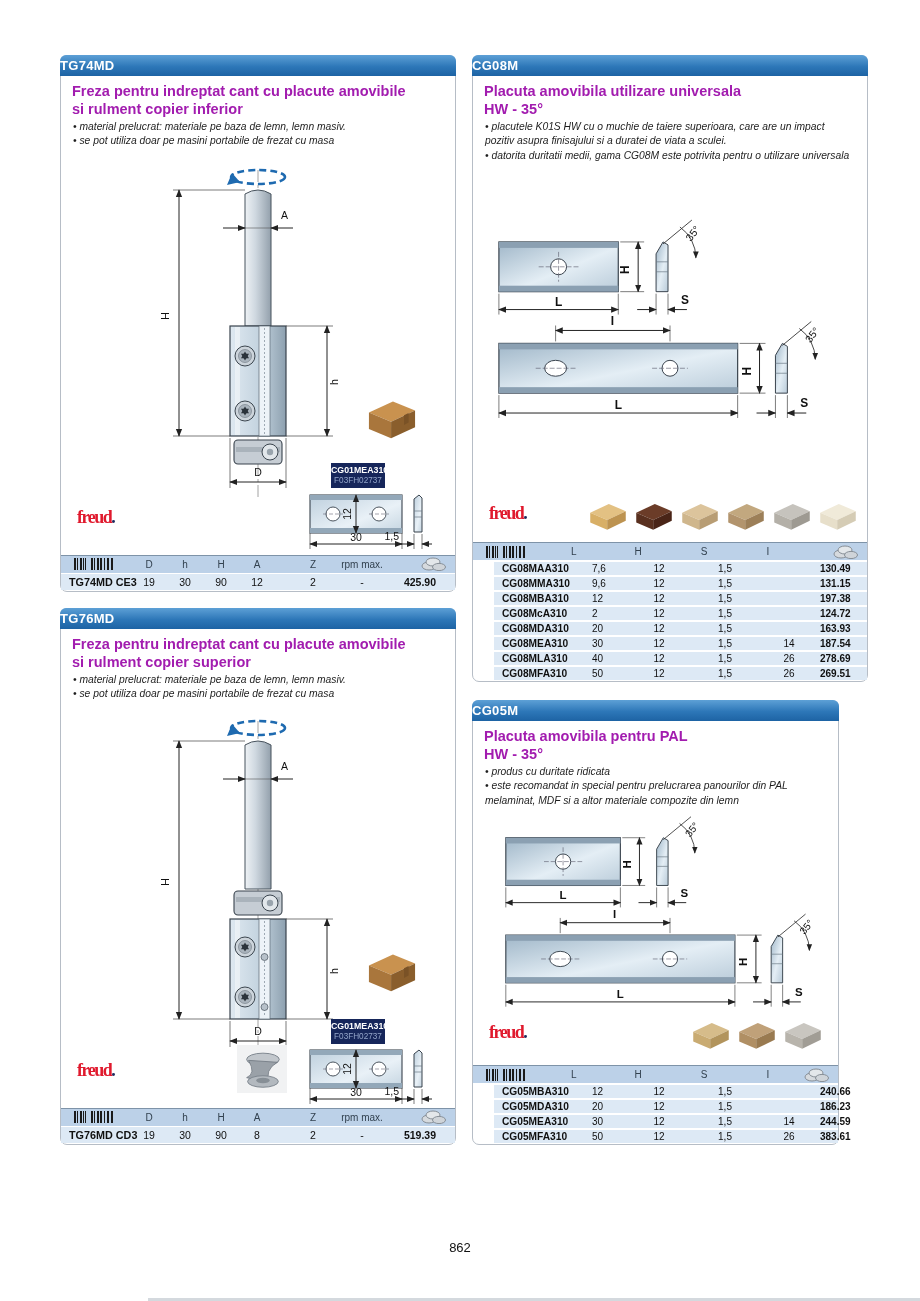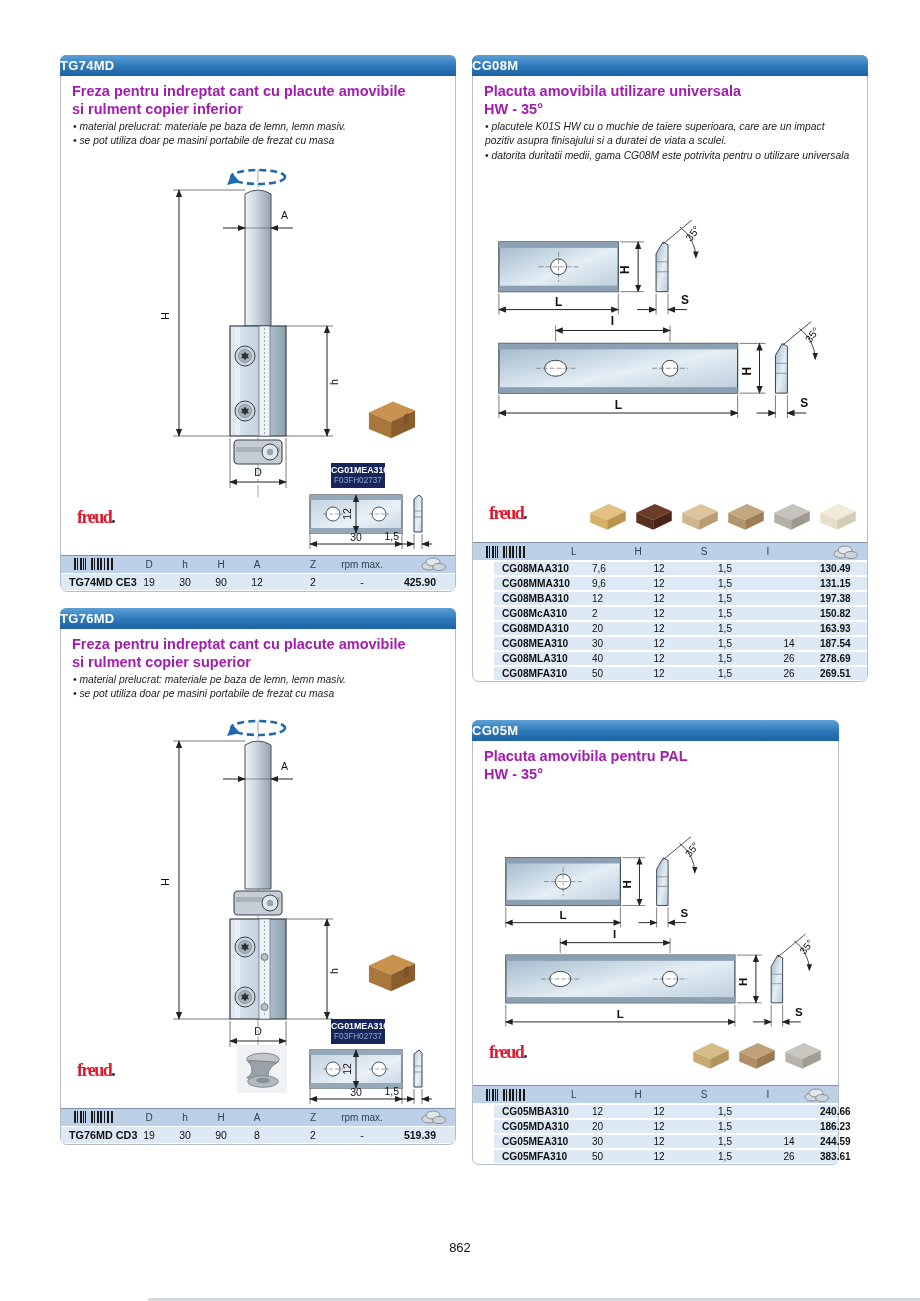--- a/index.html
+++ b/index.html
@@ -594,21 +594,21 @@
           <span class="c"></span>
           <span class="c price">197.38</span>
         </div>
 
         <div class="row trow">
           <span class="c code">CG08McA310</span>
           <span class="c lcol">2</span>
           <span class="c">12</span>
           <span class="c">1,5</span>
           <span class="c"></span>
-          <span class="c price">150.82</span>
+          <span class="c price">124.72</span>
         </div>
 
         <div class="row trow">
           <span class="c code">CG08MDA310</span>
           <span class="c lcol">20</span>
           <span class="c">12</span>
           <span class="c">1,5</span>
           <span class="c"></span>
           <span class="c price">163.93</span>
         </div>
@@ -636,28 +636,32 @@
           <span class="c lcol">50</span>
           <span class="c">12</span>
           <span class="c">1,5</span>
           <span class="c">26</span>
           <span class="c price">269.51</span>
         </div>
       </div>
   </div>
 </section>
 
-<section class="card" style="left:472px;top:720px;width:367px;height:445px">
+<section class="card" style="left:472px;top:700px;width:367px;height:445px">
   <header class="bar">
     <span>CG05M</span>
   </header>
   <h2 class="title">
     <span>Placuta amovibila pentru PAL</span><br>
     <span>HW - 35°</span>
   </h2>
+  <ul class="bullets">
+    <li>produs cu duritate ridicata</li>
+    <li>este recomandat in special pentru prelucrarea panourilor din PAL melaminat, MDF si a altor materiale compozite din lemn</li>
+  </ul>
 
   <svg style="position:absolute;left:8px;top:110px" width="378" height="210" viewBox="0 0 380 220">
     <defs>
       <linearGradient id="g05p" x1="0" y1="0" x2="1" y2="1">
           <stop offset="0" stop-color="#9fb6c8"></stop>
           <stop offset=".55" stop-color="#e4eef5"></stop>
           <stop offset="1" stop-color="#b9cbd9"></stop>
         </linearGradient>
       <marker id="g05a" viewBox="0 0 10 10" refX="9" refY="5" markerWidth="8" markerHeight="8" orient="auto-start-reverse">
           <path d="M0,1L10,5L0,9z" fill="#222"></path>

